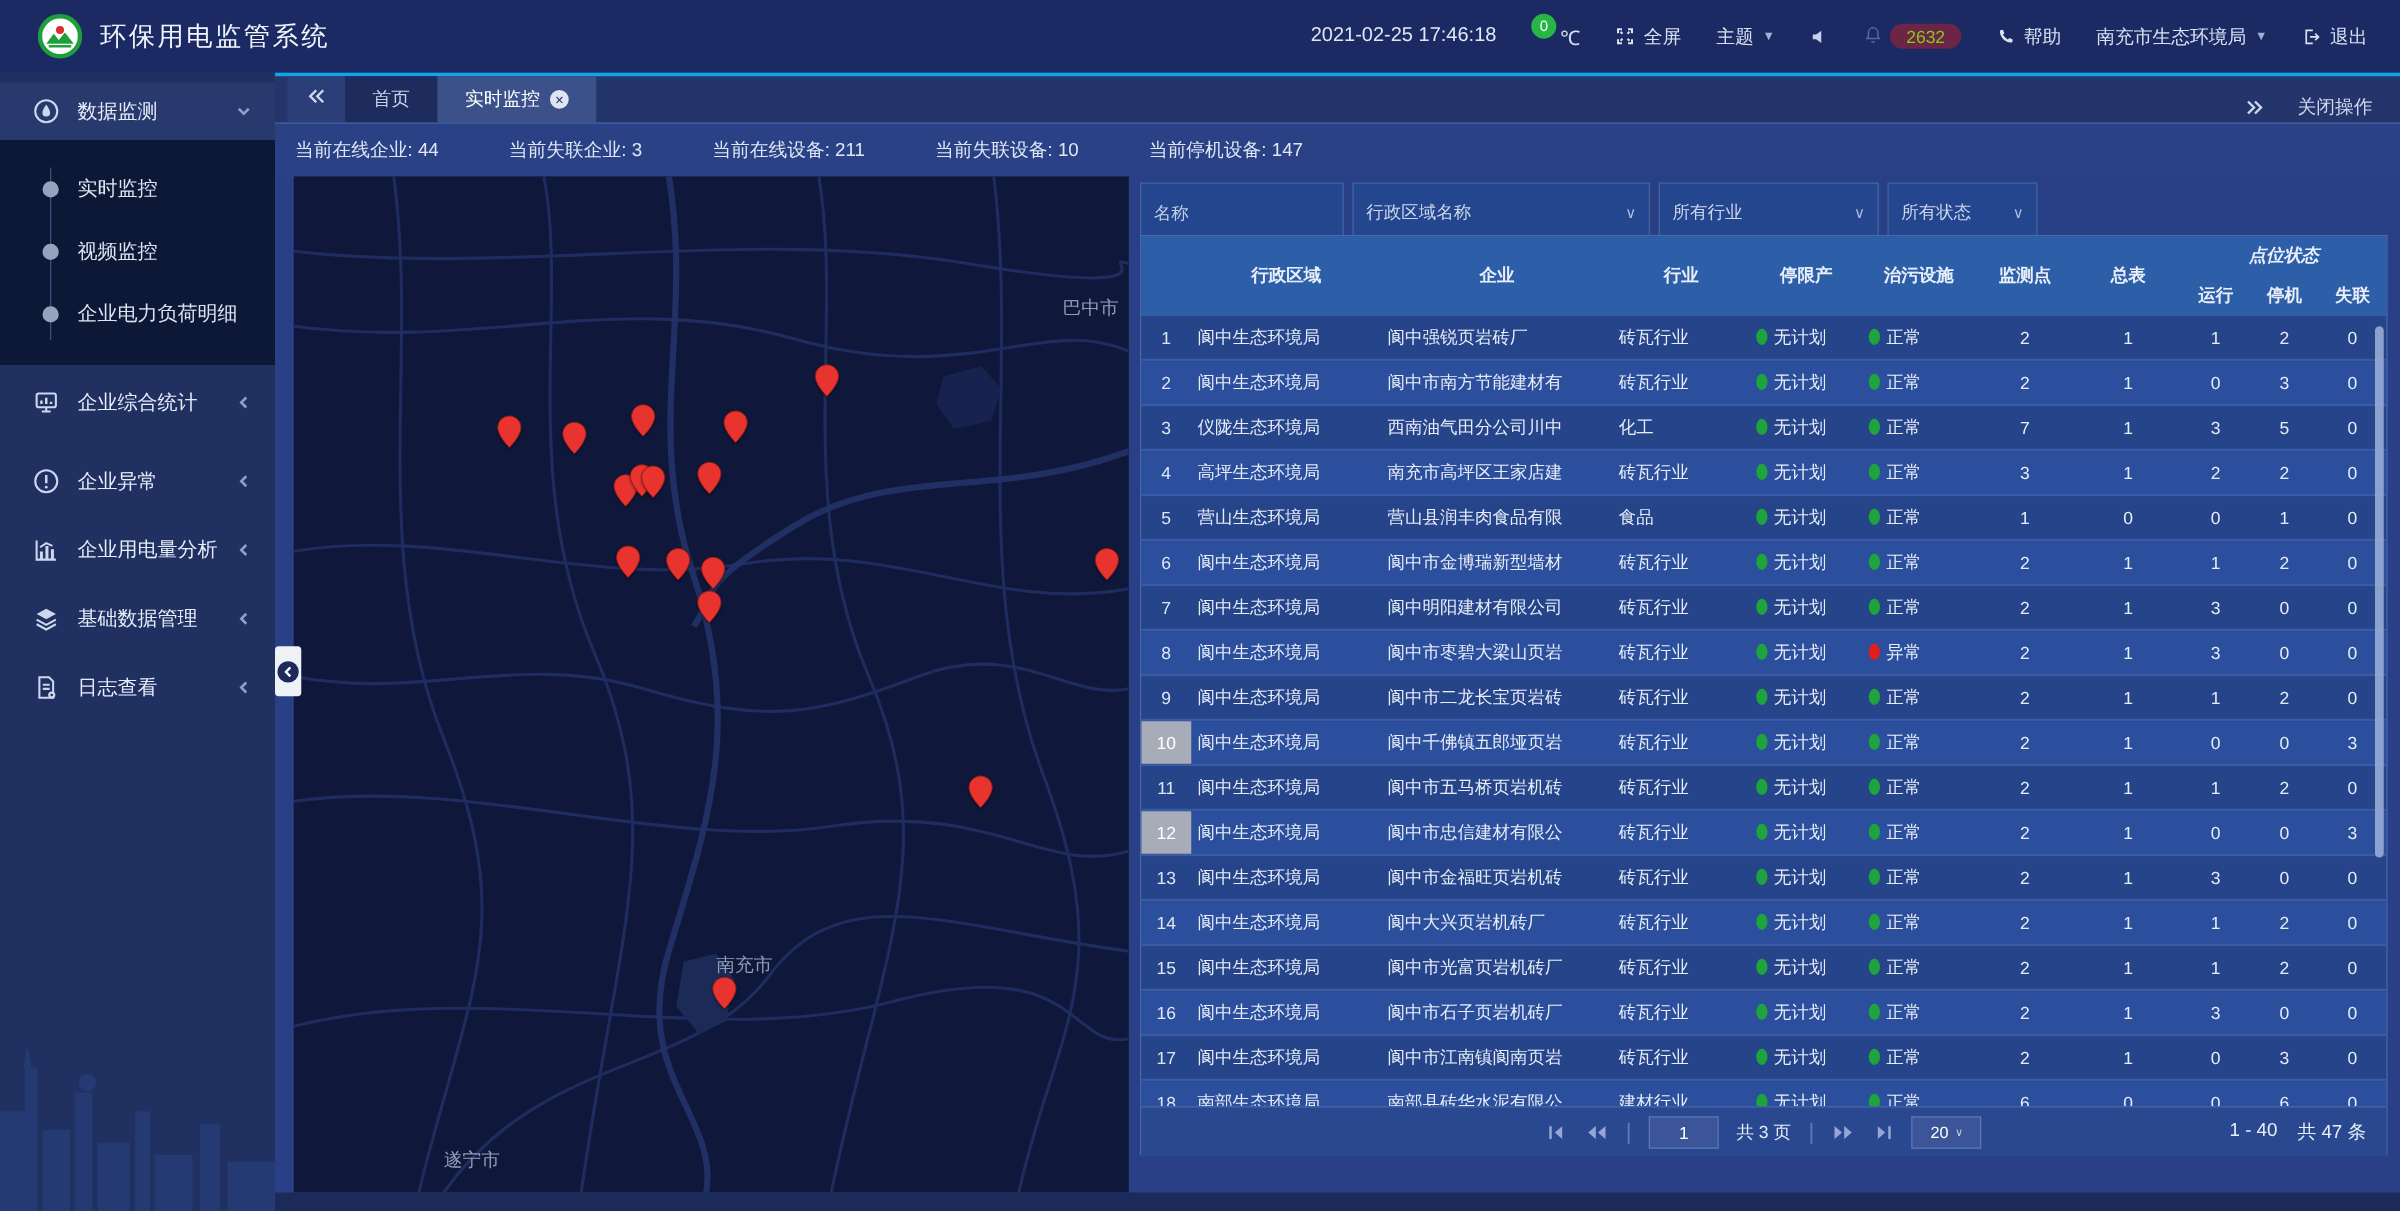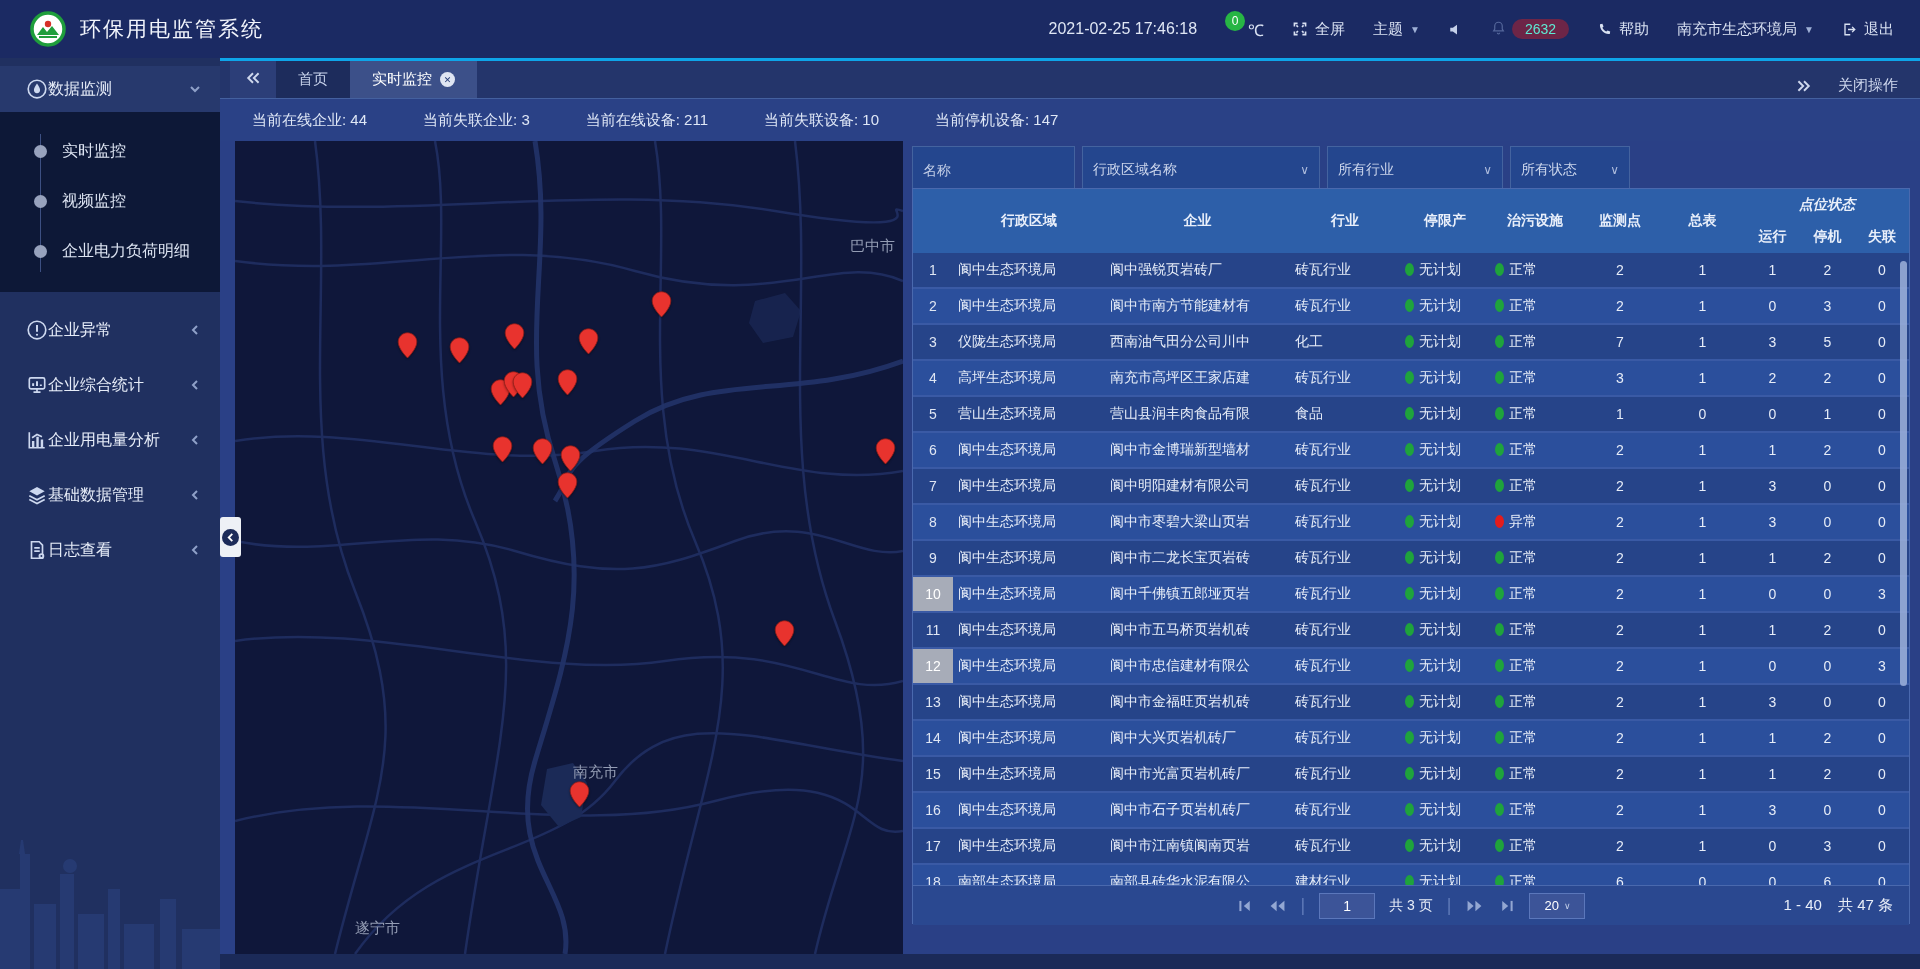--- a/index.html
+++ b/index.html
@@ -11,26 +11,26 @@
   .logo { width:36px; height:36px; margin-left:30px; flex:0 0 auto; }
   .app-title { font-size:21px; font-weight:normal; margin-left:14px; letter-spacing:2px; color:#f2f5fc; }
   .header-right { margin-left:auto; display:flex; align-items:center; gap:28px; margin-right:26px; font-size:15px; color:#d9e1f2; }
   .datetime { font-size:16px; color:#dfe6f4; }
   .temp { display:flex; align-items:flex-start; gap:3px; }
   .temp-circle { width:20px; height:20px; border-radius:50%; background:#27b544; color:#fff; font-size:12px; display:flex; align-items:center; justify-content:center; transform:translateY(-6px); }
   .temp-unit { font-size:16px; padding-top:2px; }
   .hbtn { display:flex; align-items:center; gap:7px; cursor:pointer; white-space:nowrap; }
   .hbtn svg { display:block; }
   .caret { font-size:10px; color:#9fb0d6; }
-  .badge { background:#6d2547; color:#5eead4; padding:2px 13px; border-radius:10px; font-size:14px; }
+  .badge { background:#6d2547; color:#84cc16; padding:2px 13px; border-radius:10px; font-size:14px; }
   .bell-wrap { display:flex; align-items:center; gap:6px; color:#55679b; }
 
   
   .sidebar { position:absolute; top:58px; left:0; width:220px; bottom:0; background:#203060; overflow:hidden; padding-top:8px; z-index:5; }
-  .nav-group-header { height:46px; display:flex; align-items:center; padding:0 18px 0 26px; color:#e6ecf8; font-size:16px; cursor:pointer; }
+  .nav-group-header { height:46px; display:flex; align-items:center; padding:0 18px 0 26px; gap:14px; color:#e6ecf8; font-size:16px; cursor:pointer; }
   .nav-group.expanded > .nav-group-header { background:#27396d; }
   .nav-group.collapsed { margin-top:5px; }
   .nav-group.collapsed > .nav-group-header { height:50px; }
   .nav-group.first-collapsed { margin-top:13px; }
   .nav-icon { width:22px; height:22px; color:#cdd8ef; flex:0 0 auto; }
   .nav-icon svg { width:22px; height:22px; display:block; }
   .nav-chevron { margin-left:auto; color:#8fa0c8; width:14px; height:14px; }
   .nav-chevron svg { width:14px; height:14px; display:block; }
   .nav-sub { background:#0d1837; padding:14px 0 16px; position:relative; }
   .nav-sub::before { content:''; position:absolute; left:40px; top:22px; bottom:20px; width:1px; background:#3c4f82; }
@@ -44,21 +44,21 @@
   
   .tabbar { position:absolute; top:58px; left:220px; right:0; height:40px; background:#24356b; border-top:3px solid #0ea5e9; display:flex; align-items:center; }
   .tab-scroll-btn { width:46px; height:37px; background:#2c3e78; display:flex; align-items:center; justify-content:center; color:#cfd8ee; cursor:pointer; margin-left:10px; }
   .tab { height:37px; display:flex; align-items:center; padding:0 22px; font-size:15px; color:#c6d1ea; background:#1d2c5c; cursor:pointer; gap:8px; }
   .tab.active { background:#3c5089; color:#fff; }
   .tab-close { width:15px; height:15px; border-radius:50%; background:#dfe5f2; color:#243a74; font-size:9px; display:flex; align-items:center; justify-content:center; }
   .tabbar-right { margin-left:auto; display:flex; align-items:center; gap:26px; color:#cfd8ee; margin-right:22px; font-size:15px; }
   .tabbar-right .hbtn { color:#cfd8ee;margin-top:12px; }
 
   
-  .statusbar { position:absolute; top:98px; left:220px; right:0; height:43px; background:#2a4186; border-top:1px solid #44609f; display:flex; align-items:center; gap:56px; padding-left:32px; color:#dfe7f6; font-size:15px; z-index:4; }
+  .statusbar { position:absolute; top:98px; left:220px; right:0; height:43px; background:#2a4186; border-top:1px solid #44609f; display:flex; align-items:center; gap:56px; padding-left:16px; color:#dfe7f6; font-size:15px; z-index:4; }
 
   
   .main { position:absolute; top:141px; left:220px; right:0; bottom:0; background:#2a4086; }
   .bottom-strip { position:absolute; left:0; right:0; bottom:0; height:15px; background:#1b2a58; }
 
   
   .map { position:absolute; left:15px; top:0; width:668px; height:813px; background:#0f173a; overflow:hidden; }
   .map svg.roads { position:absolute; inset:0; }
   .city-label { position:absolute; color:#949db4; font-size:15px; white-space:nowrap; }
   .pin { position:absolute; width:21px; height:27px; cursor:pointer; }
@@ -200,47 +200,47 @@
     <span class="nav-sub-label">实时监控</span>
   </div>
           <div class="nav-sub-item">
     <span class="nav-sub-label">视频监控</span>
   </div>
           <div class="nav-sub-item">
     <span class="nav-sub-label">企业电力负荷明细</span>
   </div>
         </div>
       </div>
+      <div class="nav-group collapsed">
+    <div class="nav-group-header">
+      <span class="nav-icon">
+            <svg viewBox="0 0 20 20" fill="none" stroke="currentColor" stroke-width="1.5">
+              <rect x="3" y="3.5" width="14" height="10" rx="1.5"></rect>
+              <path d="M6.5,11 V8.5 M10,11 V6.5 M13.5,11 V9.5" stroke-width="1.8"></path>
+              <path d="M10,13.5 v3 M6.8,16.5 h6.4"></path>
+            </svg>
+          </span>
+      <span class="nav-label">企业综合统计</span>
+      <span class="nav-chevron">
+            <svg viewBox="0 0 14 14" fill="none" stroke="currentColor" stroke-width="2">
+              <path d="M9,3 L5,7 l4,4"></path>
+            </svg>
+          </span>
+    </div>
+  </div>
       <div class="nav-group collapsed first-collapsed">
     <div class="nav-group-header">
       <span class="nav-icon">
             <svg viewBox="0 0 20 20" fill="none" stroke="currentColor" stroke-width="1.5">
               <circle cx="10" cy="10" r="8"></circle>
               <path d="M10,5.5 v6" stroke-width="1.8"></path>
               <circle cx="10" cy="14.3" r="1" fill="currentColor" stroke="none"></circle>
             </svg>
           </span>
       <span class="nav-label">企业异常</span>
-      <span class="nav-chevron">
-            <svg viewBox="0 0 14 14" fill="none" stroke="currentColor" stroke-width="2">
-              <path d="M9,3 L5,7 l4,4"></path>
-            </svg>
-          </span>
-    </div>
-  </div>
-      <div class="nav-group collapsed">
-    <div class="nav-group-header">
-      <span class="nav-icon">
-            <svg viewBox="0 0 20 20" fill="none" stroke="currentColor" stroke-width="1.5">
-              <rect x="3" y="3.5" width="14" height="10" rx="1.5"></rect>
-              <path d="M6.5,11 V8.5 M10,11 V6.5 M13.5,11 V9.5" stroke-width="1.8"></path>
-              <path d="M10,13.5 v3 M6.8,16.5 h6.4"></path>
-            </svg>
-          </span>
-      <span class="nav-label">企业综合统计</span>
       <span class="nav-chevron">
             <svg viewBox="0 0 14 14" fill="none" stroke="currentColor" stroke-width="2">
               <path d="M9,3 L5,7 l4,4"></path>
             </svg>
           </span>
     </div>
   </div>
       <div class="nav-group collapsed">
     <div class="nav-group-header">
       <span class="nav-icon">

